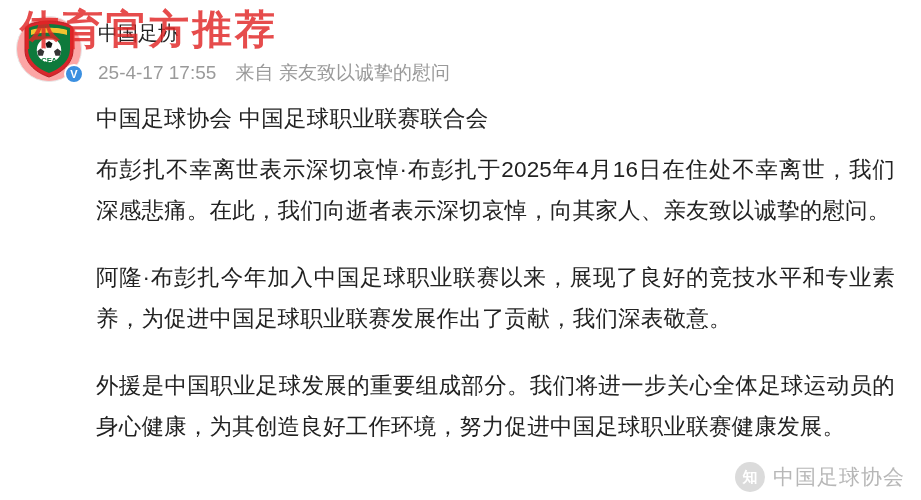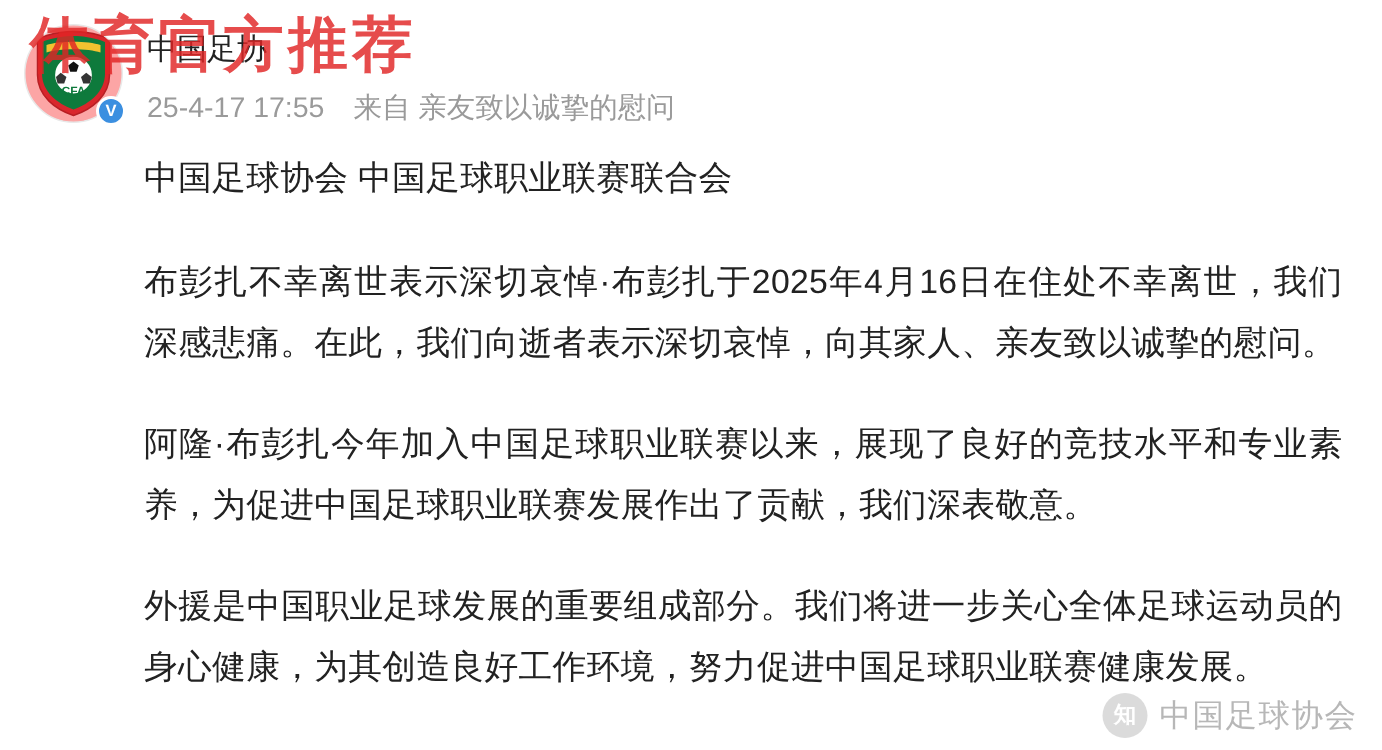--- a/index.html
+++ b/index.html
@@ -117,21 +117,21 @@
   }
   .para {
     font-size: 22.5px;
     line-height: 41px;
     color: #222222;
     margin: 0 0 26px 0;
     letter-spacing: 0.2px;
     text-align: justify;
   }
   .para.title-para {
-    margin-bottom: 28px;
+    margin-bottom: 10px;
   }
   .para.title-para .tline {
     display: block;
   }
 
   
   .watermark-bottom {
     position: absolute;
     right: 16px;
     bottom: 8px;

